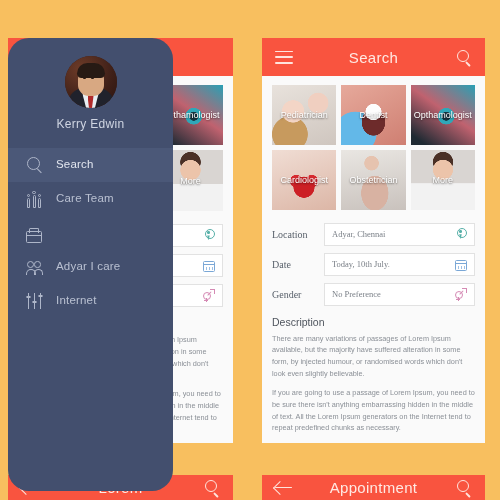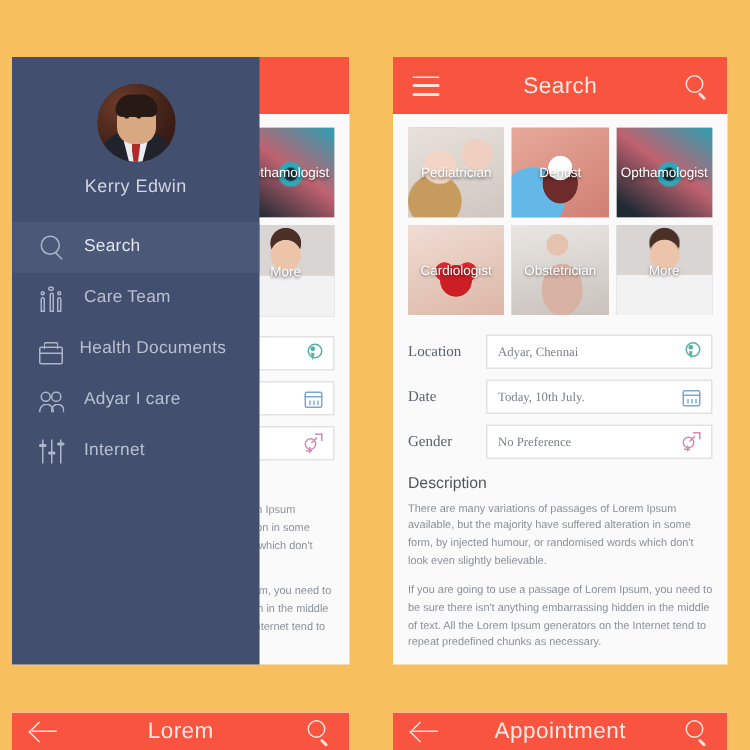--- a/index.html
+++ b/index.html
@@ -77,24 +77,24 @@
   .backarrow::after {
     content:""; position:absolute; left:0px; top:2.5px;
     width: 9px; height: 9px;
     border-left:1.7px solid #ffe4dd; border-bottom:1.7px solid #ffe4dd;
     transform: rotate(45deg);
   }
 
   
   #sidebar {
     left: 8px; top: 38px;
-    width: 165px; height: 405px;
+    width: 165px; height: 453px;
     background: #434f6e;
     z-index: 5;
-    display: flex; flex-direction: column;
+    display: flex; flex-direction: column; border-radius: 21px;
   }
   .profile {
     padding-top: 18px;
     display: flex; flex-direction: column; align-items: center;
     flex: none;
   }
   .avatar {
     width: 52px; height: 52px; border-radius: 50%;
     overflow: hidden; position: relative;
     background: #3a1d18;
@@ -373,21 +373,20 @@
           <span class="h2"></span>
           <span class="h3"></span>
         <span class="p1"></span>
           <span class="p2"></span>
           <span class="p3"></span>
       </span>
       <span class="mi-label">Care Team</span>
     </div>
     <div class="menu-item">
       <span class="mi-icon ic-doc"></span>
-      <span class="mi-label">Health Documents</span>
     </div>
     <div class="menu-item">
       <span class="mi-icon ic-people">
         <span class="a"></span>
           <span class="b"></span>
           <span class="c"></span>
           <span class="d"></span>
       </span>
       <span class="mi-label">Adyar I care</span>
     </div>

